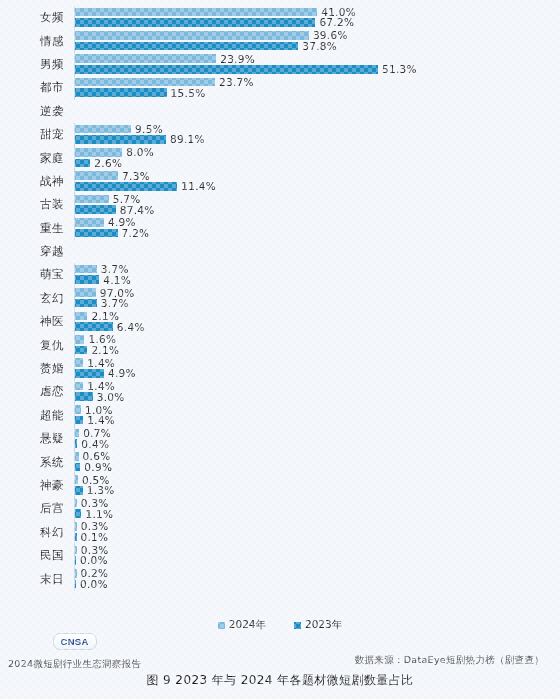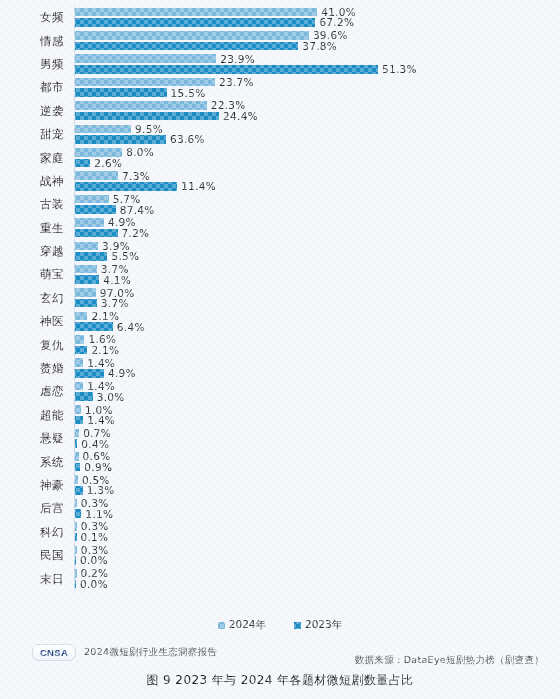--- a/index.html
+++ b/index.html
@@ -82,21 +82,21 @@
   .swatch{width:7px;height:7px;display:block;}
   .swatch.y2024{background:#7bb8dc;}
   .swatch.y2023{background:#1b8cc4;}
   .lglabel{font-size:10.5px;color:#2b2b2b;font-family:"DejaVu Sans","Liberation Sans",sans-serif;}
 
   
   #footer{
     position:absolute;left:0;top:640px;width:560px;height:24px;
     display:flex;align-items:center;
   }
-  #footer-left{display:flex;align-items:center;gap:8px;padding-left:32px;}
+  #footer-left{display:flex;align-items:center;gap:8px;padding-left:8px;flex-direction:column;}
   #logo{
     width:42px;height:15px;border-radius:7px;
     background:linear-gradient(180deg,#ffffff 0%,#eef3f9 100%);
     border:1px solid #cdd8e6;
     display:flex;align-items:center;justify-content:center;
   }
   #logo-text{
     font-size:9.5px;font-weight:bold;color:#1a3f80;letter-spacing:.3px;
     font-family:"Liberation Sans",sans-serif;
   }
@@ -169,41 +169,31 @@
             <span class="vlabel">23.7%</span>
           </div>
           <div class="barline b">
             <span class="bar y2023" style="width: 91.5497px;"></span>
             <span class="vlabel">15.5%</span>
           </div>
         </div>
       </div>
       <div class="row">
         <div class="cat">逆袭</div>
-        <div class="bars">
-          <div class="barline a">
-            <span class="bar y2024" style="width: 131.713px;"></span>
-            <span class="vlabel">22.3%</span>
-          </div>
-          <div class="barline b">
-            <span class="bar y2023" style="width: 144.117px;"></span>
-            <span class="vlabel">24.4%</span>
-          </div>
-        </div>
       </div>
       <div class="row">
         <div class="cat">甜宠</div>
         <div class="bars">
           <div class="barline a">
             <span class="bar y2024" style="width: 56.1111px;"></span>
             <span class="vlabel">9.5%</span>
           </div>
           <div class="barline b">
             <span class="bar y2023" style="width: 90.9591px;"></span>
-            <span class="vlabel">63.6%</span>
+            <span class="vlabel">89.1%</span>
           </div>
         </div>
       </div>
       <div class="row">
         <div class="cat">家庭</div>
         <div class="bars">
           <div class="barline a">
             <span class="bar y2024" style="width: 47.2515px;"></span>
             <span class="vlabel">8.0%</span>
           </div>
@@ -247,30 +237,20 @@
             <span class="vlabel">4.9%</span>
           </div>
           <div class="barline b">
             <span class="bar y2023" style="width: 42.5263px;"></span>
             <span class="vlabel">7.2%</span>
           </div>
         </div>
       </div>
       <div class="row">
         <div class="cat">穿越</div>
-        <div class="bars">
-          <div class="barline a">
-            <span class="bar y2024" style="width: 23.0351px;"></span>
-            <span class="vlabel">3.9%</span>
-          </div>
-          <div class="barline b">
-            <span class="bar y2023" style="width: 32.4854px;"></span>
-            <span class="vlabel">5.5%</span>
-          </div>
-        </div>
       </div>
       <div class="row">
         <div class="cat">萌宝</div>
         <div class="bars">
           <div class="barline a">
             <span class="bar y2024" style="width: 21.8538px;"></span>
             <span class="vlabel">3.7%</span>
           </div>
           <div class="barline b">
             <span class="bar y2023" style="width: 24.2164px;"></span>

